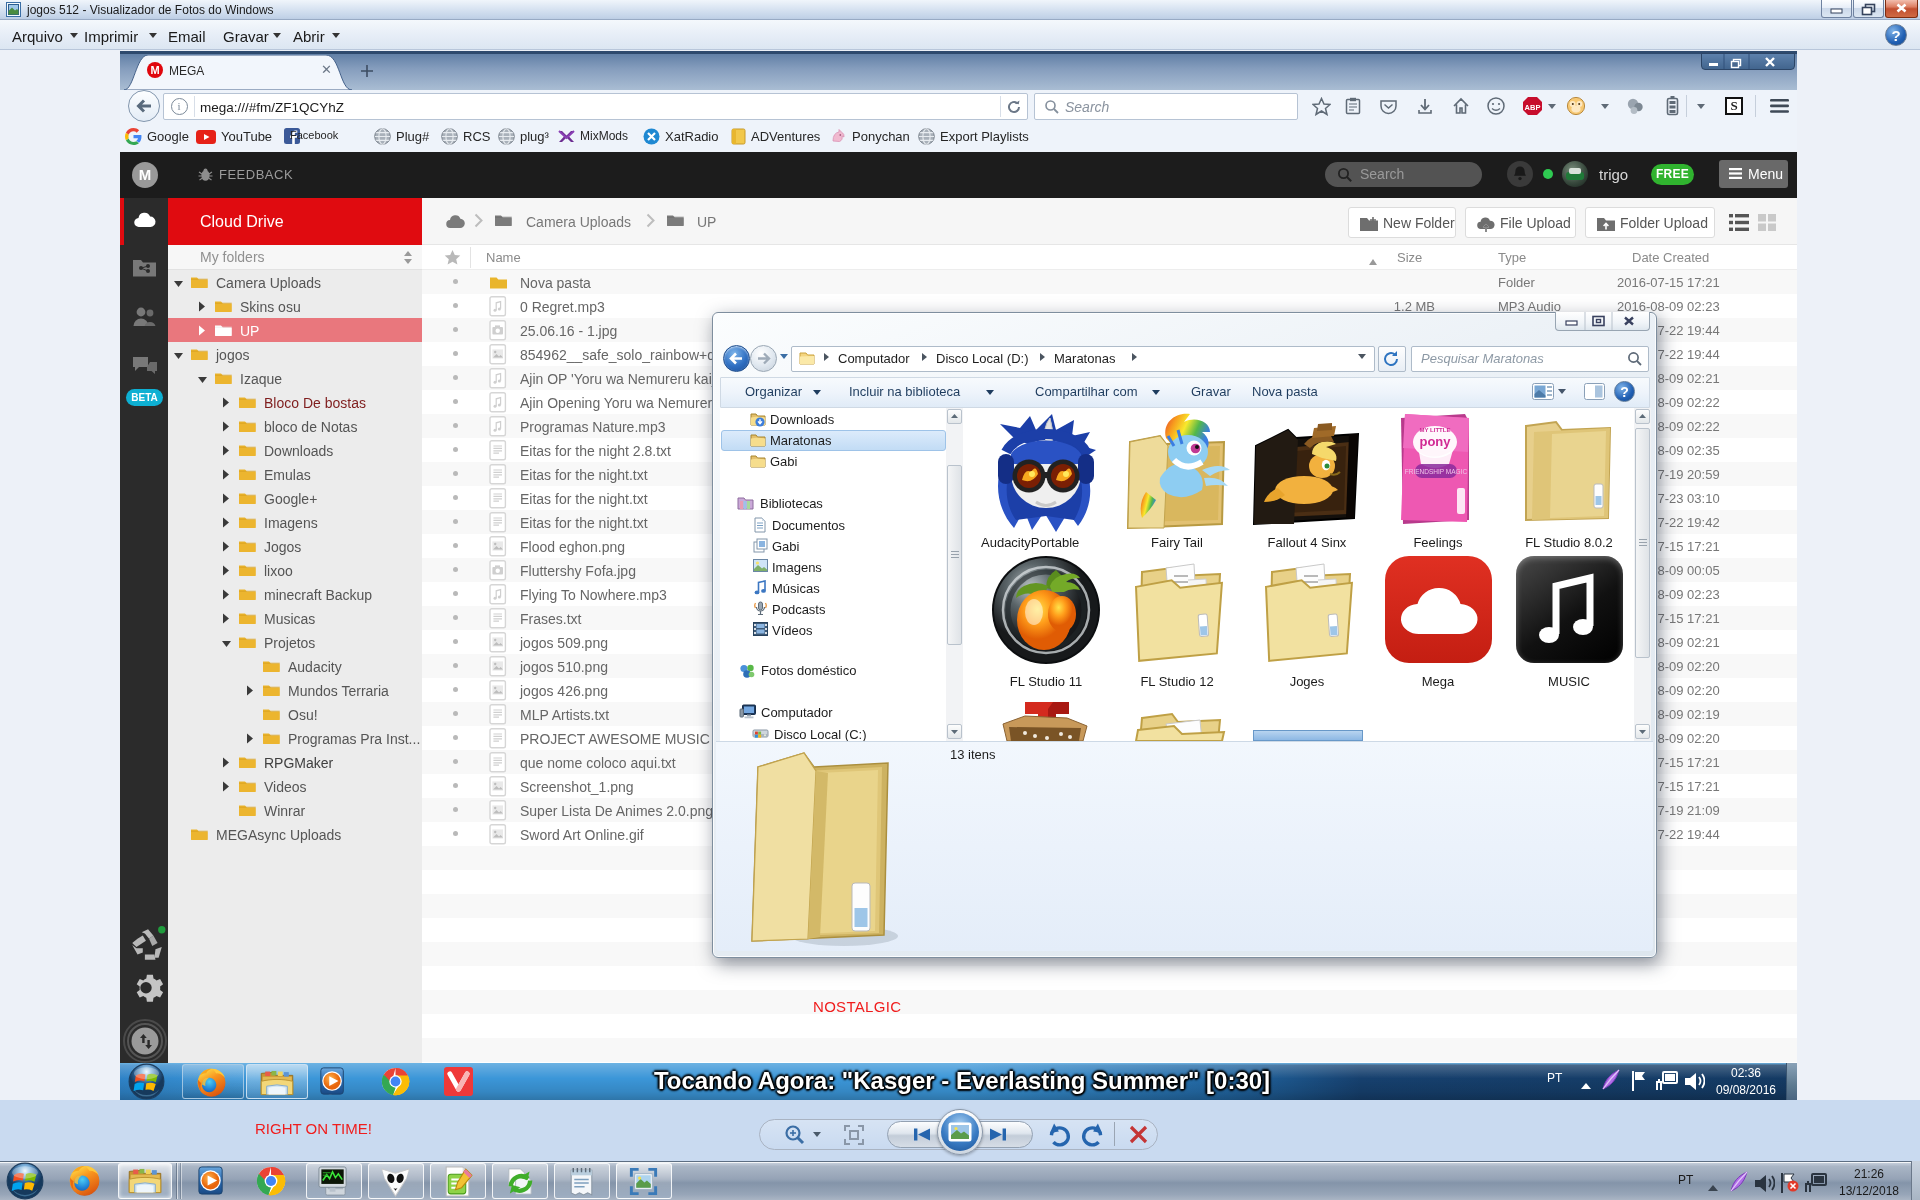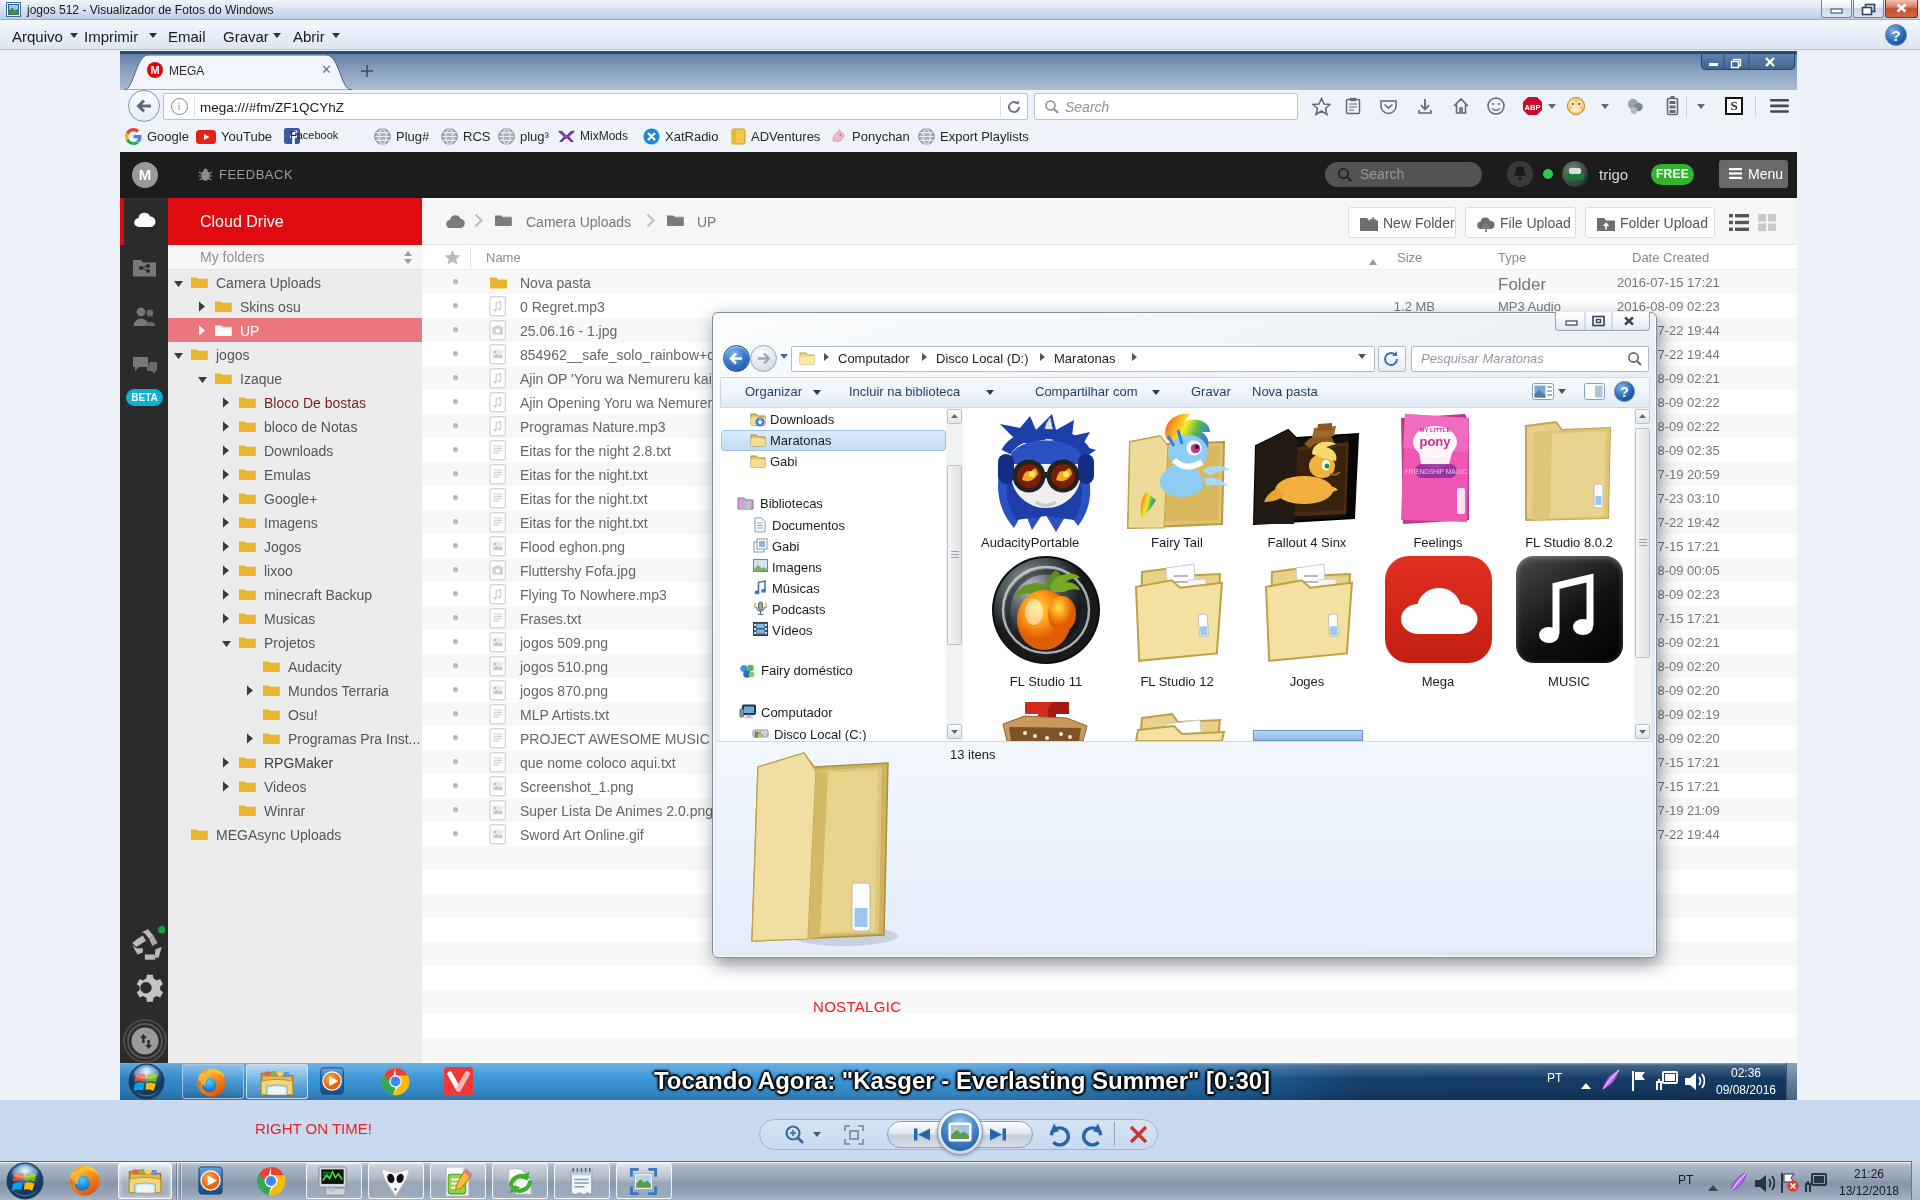--- a/index.html
+++ b/index.html
@@ -640,21 +640,21 @@
 <div class="a" style="left:1369px;top:255px;width:0;height:0;border:4.5px solid transparent;border-bottom:6px solid #999"></div>
 <div class="a" style="left:1397px;top:250px;font-size:13px;color:#8a8a8a">Size</div>
 <div class="a" style="left:1498px;top:250px;font-size:13px;color:#8a8a8a">Type</div>
 <div class="a" style="left:1632px;top:250px;font-size:13px;color:#8a8a8a">Date Created</div>
 <div class="a" style="left:422px;top:270px;width:1375px;height:24px;background:#f8f8f8;overflow:hidden">
     <div style="position:absolute;left:31px;top:9px;width:5px;height:5px;border-radius:50%;background:#b9b9b9"></div>
     <svg style="position:absolute;left:67px;top:5px" width="19" height="15">
       <path d="M1 2.5 h6.5 l1.8 2 H18 V13.5 H1 Z" fill="#e9b52c"></path>
     </svg>
     <div style="position:absolute;left:98px;top:5px;font-size:14px;color:#666;white-space:nowrap">Nova pasta</div>
-    <div style="position:absolute;left:1076px;top:5px;font-size:17px;color:#777">Folder</div>
+    <div style="position:absolute;left:1076px;top:5px;font-size:13px;color:#777">Folder</div>
     <div style="position:absolute;left:1195px;top:5px;font-size:13px;color:#777">2016-07-15 17:21</div>
   </div>
 <div class="a" style="left:422px;top:294px;width:1375px;height:24px;background:#ffffff;overflow:hidden">
     <div style="position:absolute;left:31px;top:9px;width:5px;height:5px;border-radius:50%;background:#b9b9b9"></div>
     <svg style="position:absolute;left:67px;top:2px" width="18" height="21">
       <rect x="1" y="0.8" width="15.4" height="19" rx="1.8" fill="#fff" stroke="#d6d6d6" stroke-width="1.4"></rect>
       <path d="M7.2 14.2 V6.8 l4.4-1.2 v7.2" stroke="#cfcfcf" stroke-width="1.2" fill="none"></path>
       <circle cx="6" cy="14.3" r="1.5" fill="#cfcfcf"></circle>
       <circle cx="10.4" cy="13" r="1.5" fill="#cfcfcf"></circle>
     </svg>
@@ -819,21 +819,21 @@
     <div style="position:absolute;left:1195px;top:5px;font-size:13px;color:#777">2016-08-09 02:20</div>
   </div>
 <div class="a" style="left:422px;top:678px;width:1375px;height:24px;background:#ffffff;overflow:hidden">
     <div style="position:absolute;left:31px;top:9px;width:5px;height:5px;border-radius:50%;background:#b9b9b9"></div>
     <svg style="position:absolute;left:67px;top:2px" width="18" height="21">
       <rect x="1" y="0.8" width="15.4" height="19" rx="1.8" fill="#fff" stroke="#d6d6d6" stroke-width="1.4"></rect>
       <rect x="3.4" y="5.4" width="10.6" height="9.2" fill="#e9e9e9"></rect>
       <circle cx="6.2" cy="8" r="1.2" fill="#bdbdbd"></circle>
       <path d="M4 13.6 L7.5 10 L10 12.4 L11.6 11 L14 13.6 Z" fill="#bdbdbd"></path>
     </svg>
-    <div style="position:absolute;left:98px;top:5px;font-size:14px;color:#666;white-space:nowrap">jogos 870.png</div>
+    <div style="position:absolute;left:98px;top:5px;font-size:14px;color:#666;white-space:nowrap">jogos 426.png</div>
     <div style="position:absolute;left:1195px;top:5px;font-size:13px;color:#777">2016-08-09 02:20</div>
   </div>
 <div class="a" style="left:422px;top:702px;width:1375px;height:24px;background:#f8f8f8;overflow:hidden">
     <div style="position:absolute;left:31px;top:9px;width:5px;height:5px;border-radius:50%;background:#b9b9b9"></div>
     <svg style="position:absolute;left:67px;top:2px" width="18" height="21">
       <rect x="1" y="0.8" width="15.4" height="19" rx="1.8" fill="#fff" stroke="#d6d6d6" stroke-width="1.4"></rect>
       <path d="M4.4 6 h8.6 M4.4 8.4 h8.6 M4.4 10.8 h8.6 M4.4 13.2 h5.6" stroke="#cfcfcf" stroke-width="1.2"></path>
     </svg>
     <div style="position:absolute;left:98px;top:5px;font-size:14px;color:#666;white-space:nowrap">MLP Artists.txt</div>
     <div style="position:absolute;left:1195px;top:5px;font-size:13px;color:#777">2016-08-09 02:19</div>
@@ -1045,21 +1045,21 @@
     <rect x="12.2" y="6" width="1.6" height="2" fill="#fff"></rect>
     <rect x="12.2" y="10" width="1.6" height="2" fill="#fff"></rect>
   </svg>
 <div class="a" style="left:772px;top:623px;font-size:13px;color:#1c1c1c">Vídeos</div>
 <svg class="a" style="left:739px;top:663px" width="16" height="16">
     <circle cx="5" cy="5.5" r="3.6" fill="#4a90d9"></circle>
     <circle cx="11.5" cy="5" r="3.2" fill="#58b847"></circle>
     <circle cx="8" cy="11" r="3.8" fill="#2e6fb8"></circle>
     <circle cx="12.5" cy="11.5" r="2.8" fill="#7fc96e"></circle>
   </svg>
-<div class="a" style="left:761px;top:663px;font-size:13px;color:#1c1c1c">Fairy doméstico</div>
+<div class="a" style="left:761px;top:663px;font-size:13px;color:#1c1c1c">Fotos doméstico</div>
 <svg class="a" style="left:739px;top:704px" width="17" height="15">
     <rect x="3.5" y="1" width="13" height="9.5" rx="1" fill="#1e3a5f" stroke="#162c49"></rect>
     <rect x="5" y="2.5" width="10" height="6.5" fill="#74a7e0"></rect>
     <rect x="8" y="10.5" width="4" height="2" fill="#9aa6b2"></rect>
     <rect x="5.5" y="12.5" width="9" height="1.8" fill="#b9c2cc"></rect>
     <rect x="1" y="5" width="3.4" height="8" rx="0.8" fill="#8d99a5" stroke="#5d6b78"></rect>
   </svg>
 <div class="a" style="left:761px;top:705px;font-size:13px;color:#1c1c1c">Computador</div>
 <svg class="a" style="left:752px;top:726px" width="17" height="14">
     <rect x="1" y="4" width="15" height="7" rx="1.2" fill="#cfd6dd" stroke="#8a97a4"></rect>

